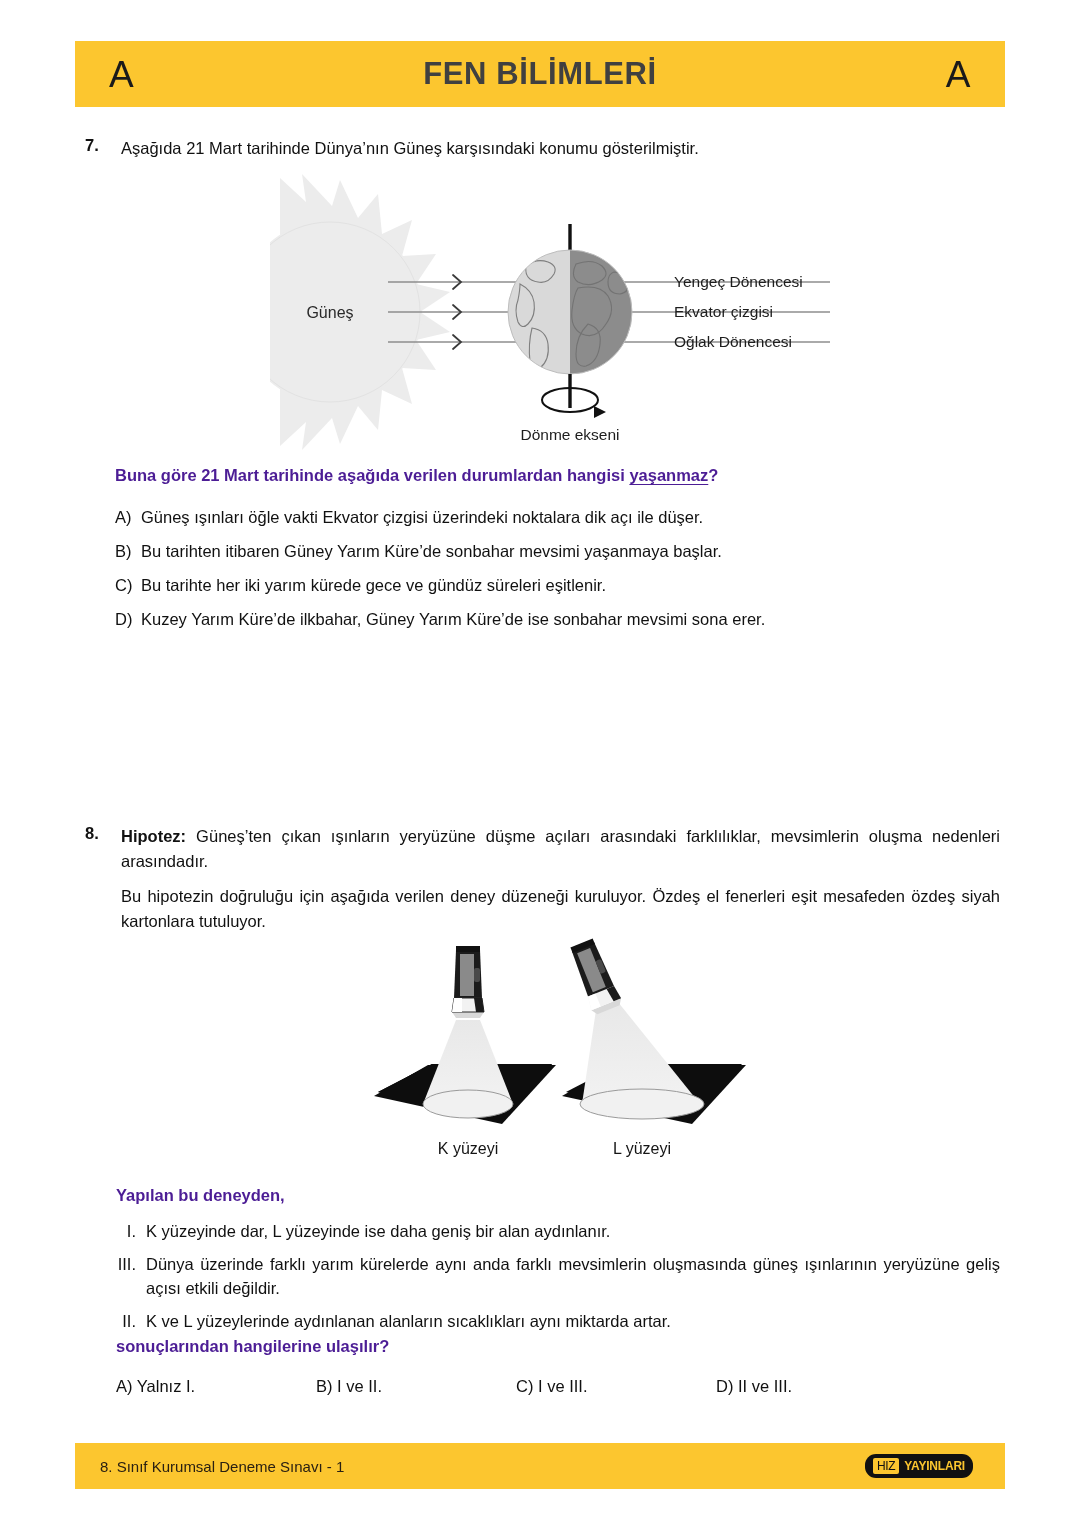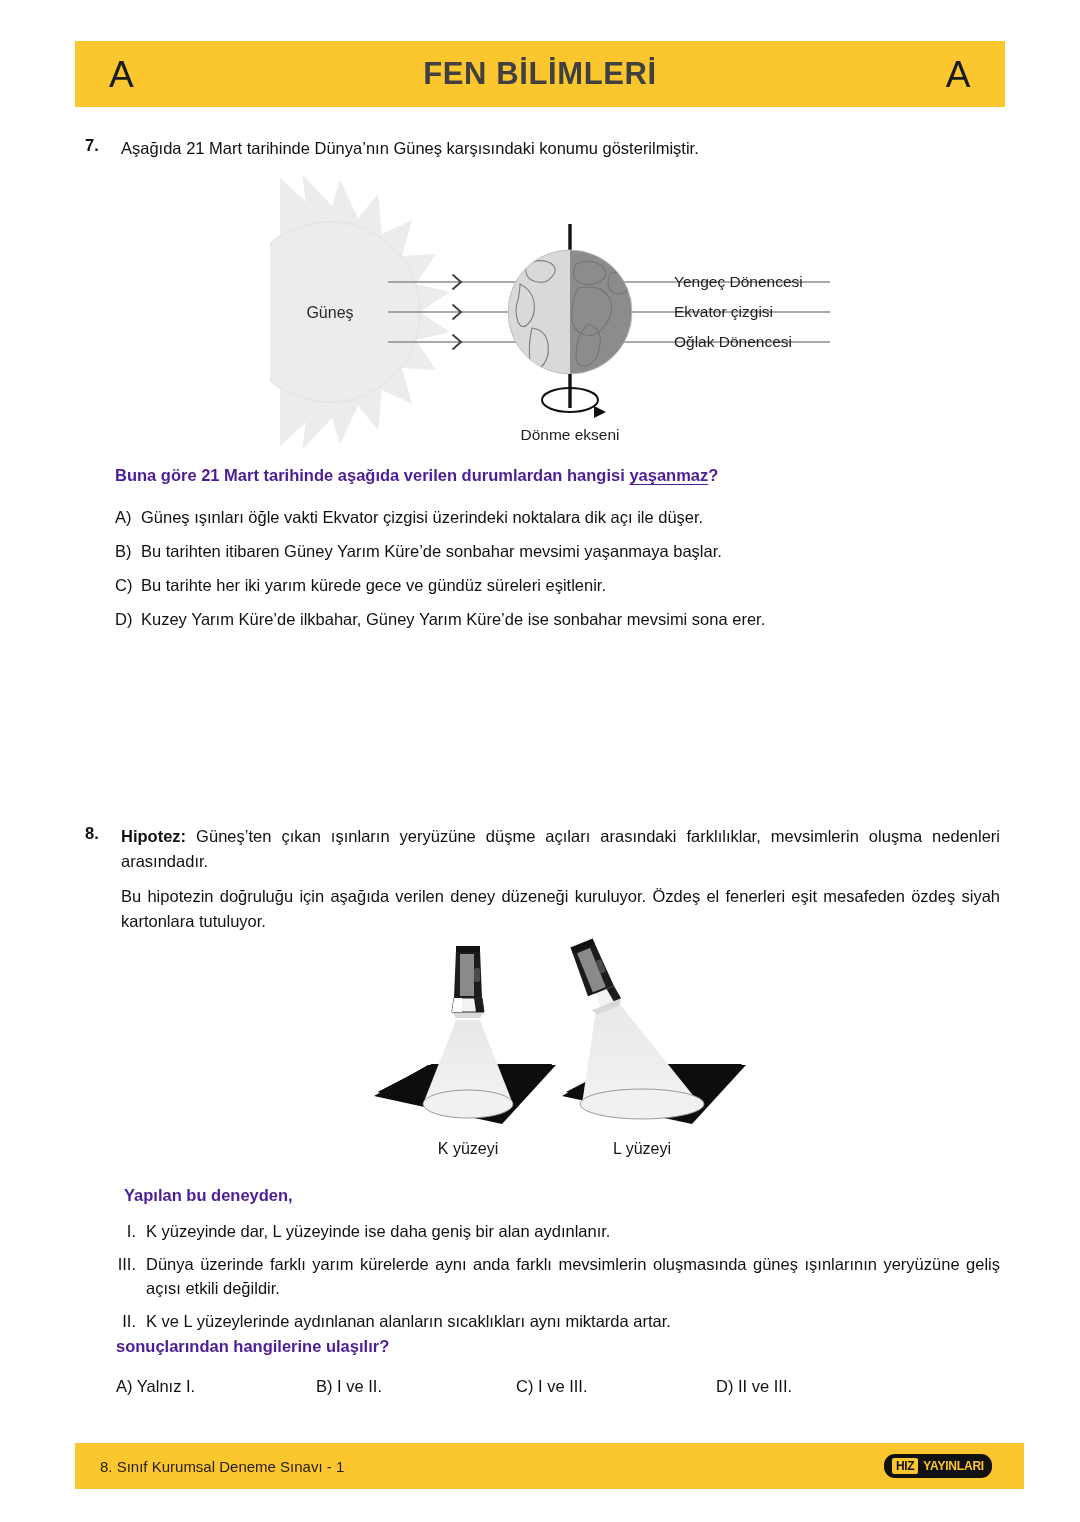--- a/index.html
+++ b/index.html
@@ -61,37 +61,36 @@
 
   
   .fig2{position:absolute;left:370px;top:938px;width:380px;height:235px;}
   .fig2 svg{display:block;}
   .fl-label{font-family:"Liberation Sans", sans-serif;font-size:16px;fill:#151515;}
 
   
   .footer-band{
     position:absolute;left:75px;top:1443px;width:930px;height:46px;
     background:#fcc62f;
-    padding-left:19px;
   }
   .ft-left{
     position:absolute;left:25px;top:50%;transform:translateY(-50%);
     font-size:15px;color:#2a2012;
   }
   .ft-page{
     position:absolute;left:0;right:0;top:50%;transform:translateY(-50%);
     text-align:center;font-size:21px;font-weight:700;color:#1a1a1a;
   }
   .logo{
     position:absolute;right:32px;top:50%;transform:translateY(-50%);
     background:#111;border-radius:11px;height:24px;
     display:flex;align-items:center;gap:5px;padding:0 8px;
   }
   .logo-hiz{
-    background:#fcc62f;color:#111;font-size:12px;font-weight:700;
+    background:#fcc62f;color:#111;font-size:12px;font-weight:400;
     padding:1px 4px;border-radius:2px;letter-spacing:-.3px;
     font-family:"Liberation Sans", sans-serif;
   }
   .logo-yay{
     color:#fcc62f;font-size:12px;font-weight:700;letter-spacing:-.2px;
     font-family:"Liberation Sans", sans-serif;
     text-align:right;
   }
 </style>
 </head>
@@ -277,21 +276,21 @@
           <rect x="243" y="22" width="6" height="14" rx="2" fill="#4a4a4a"></rect>
           <rect x="225" y="0" width="24" height="6" fill="#111"></rect>
           <polygon points="223,52 231,52 231,66 221,66" fill="#ffffff"></polygon>
           <polygon points="243,52 251,52 253,66 245,66" fill="#1b1b1b"></polygon>
         </g>
       </g>
       <text class="fl-label" x="272" y="216" text-anchor="middle">L yüzeyi</text>
     </svg>
   </div>
 
-  <div class="lead" style="left:116px;top:1186px;width:880px;margin-left:8px;">Yapılan bu deneyden,</div>
+  <div class="lead" style="left:116px;top:1186px;width:880px;">Yapılan bu deneyden,</div>
 
   <div class="roman" style="left:110px;top:1220px;width:890px;">
     <div class="roman-row">
       <span class="roman-key">I.</span>
       <span class="roman-txt">K yüzeyinde dar, L yüzeyinde ise daha geniş bir alan aydınlanır.</span>
     </div>
     <div class="roman-row">
       <span class="roman-key">III.</span>
       <span class="roman-txt">Dünya üzerinde farklı yarım kürelerde aynı anda farklı mevsimlerin oluşmasında güneş ışınlarının yeryüzüne geliş açısı etkili değildir.</span>
     </div>

